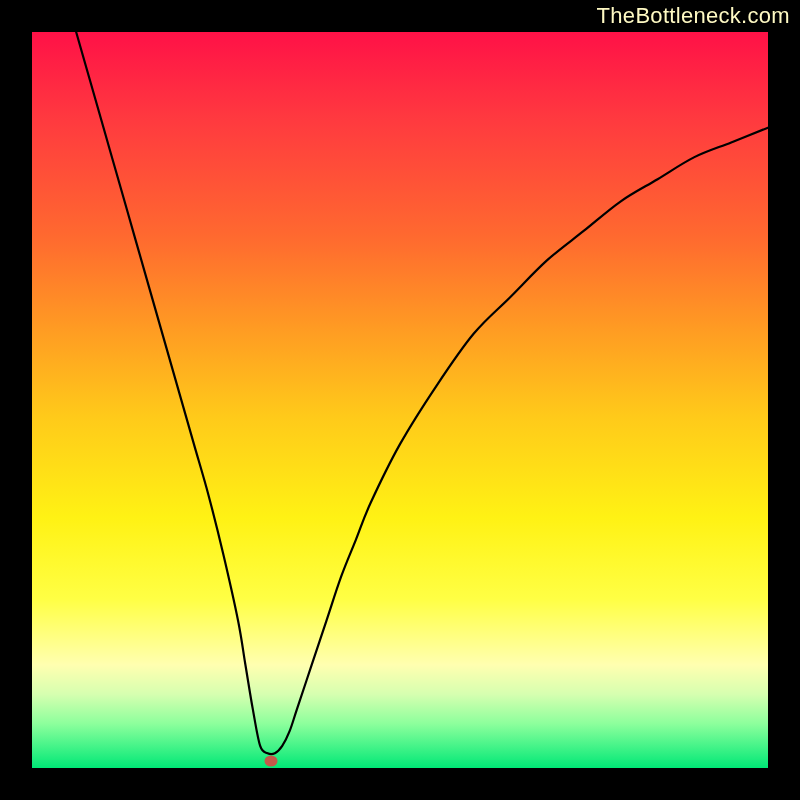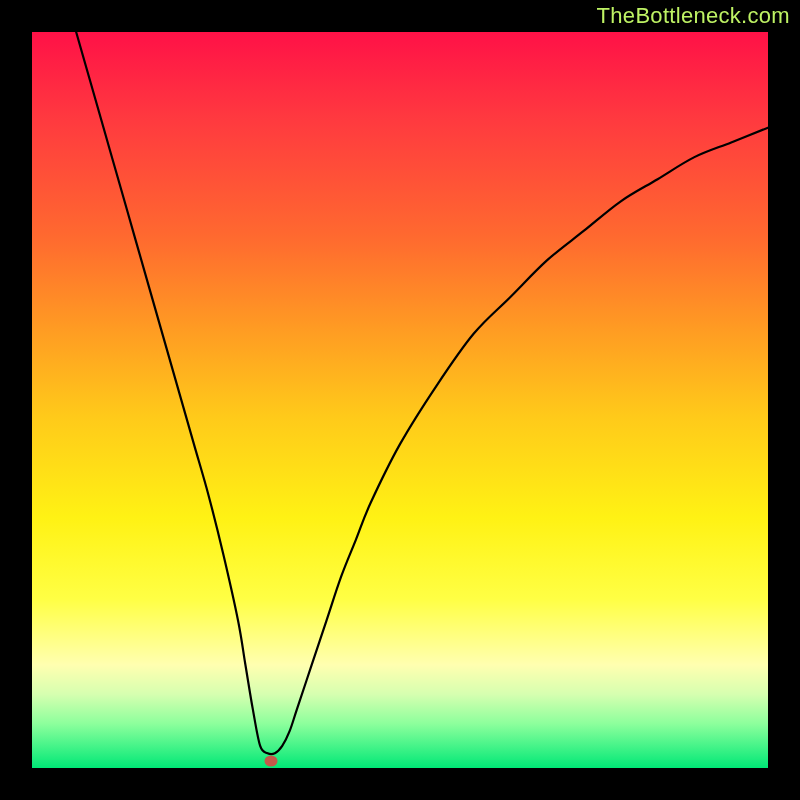--- a/index.html
+++ b/index.html
@@ -14,21 +14,21 @@
   .outer {
     position: relative;
     width: 800px;
     height: 800px;
     background: #000;
   }
   .attribution {
     position: absolute;
     top: 3px;
     right: 10px;
-    color: #bef264;
+    color: #fef9c3;
     font-size: 22px;
     font-weight: 500;
     letter-spacing: 0.3px;
   }
   .plot-area {
     position: absolute;
     top: 32px;
     left: 32px;
     width: 736px;
     height: 736px;

